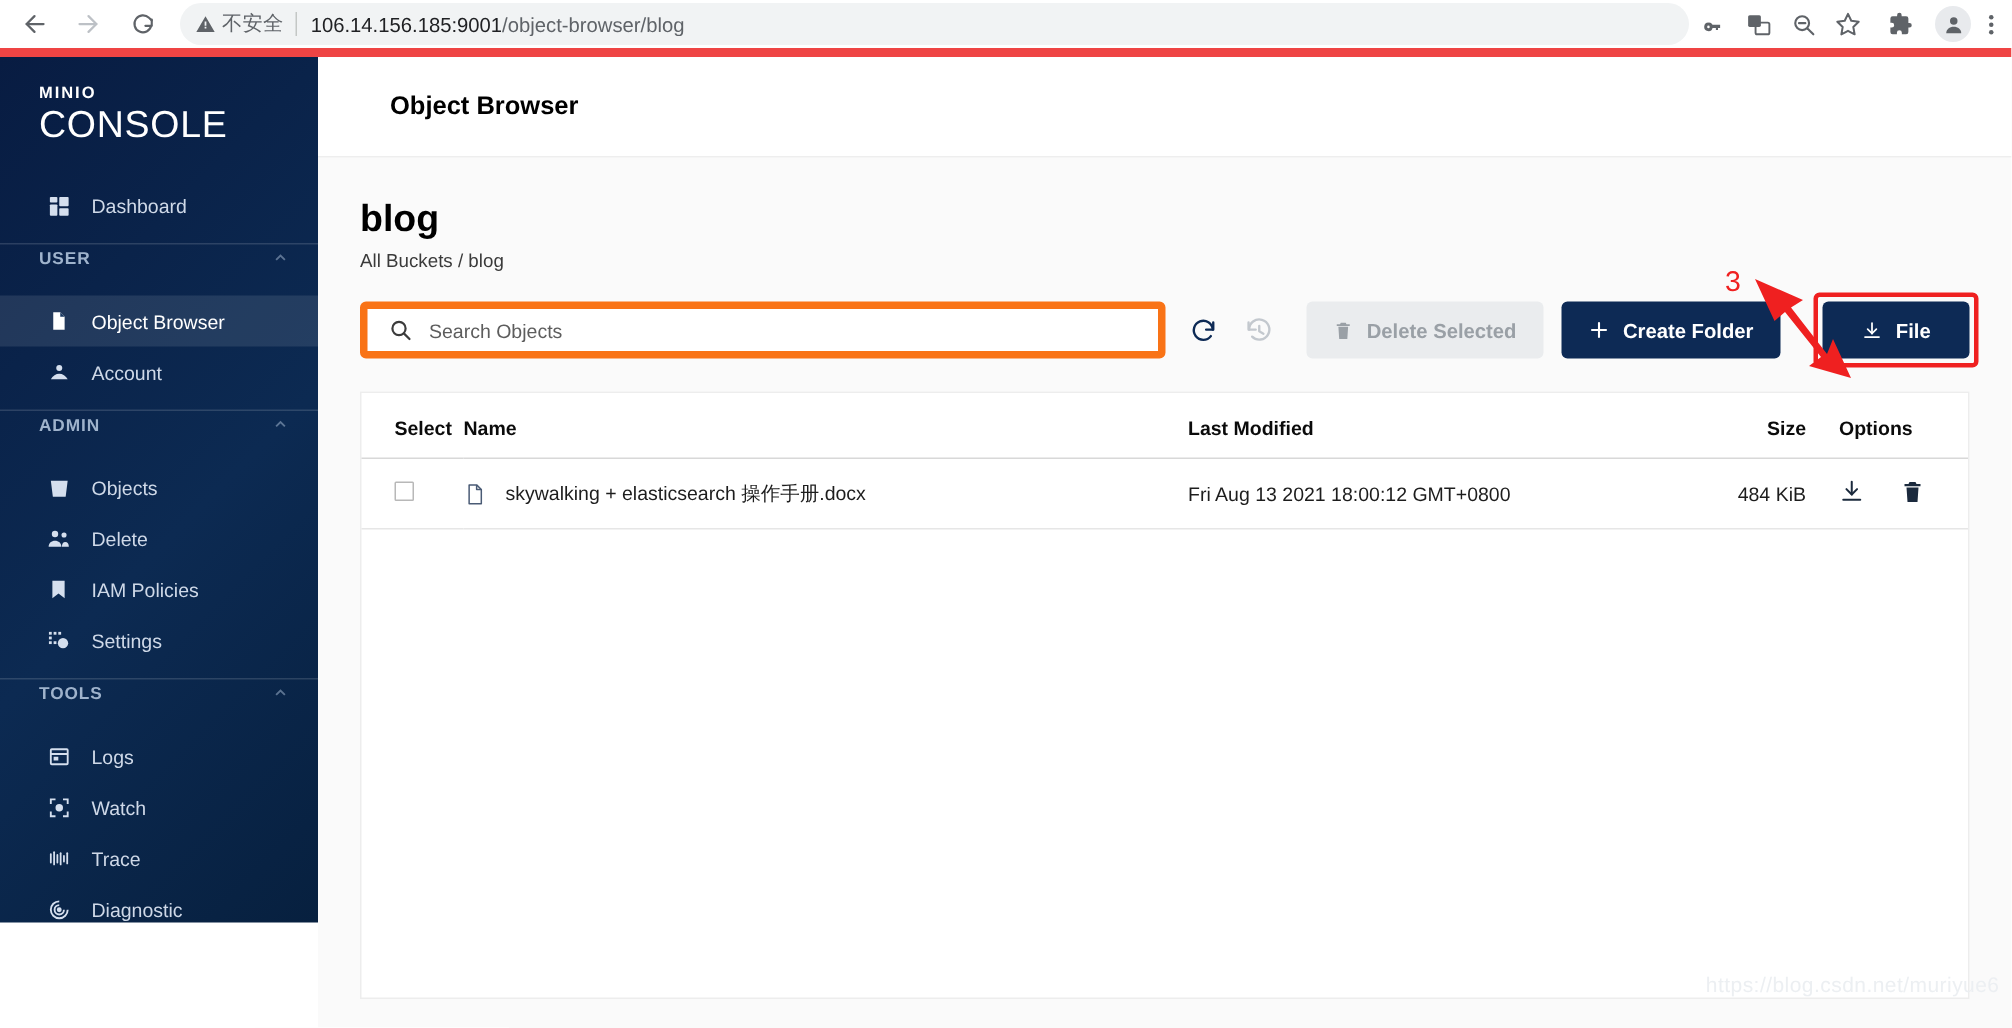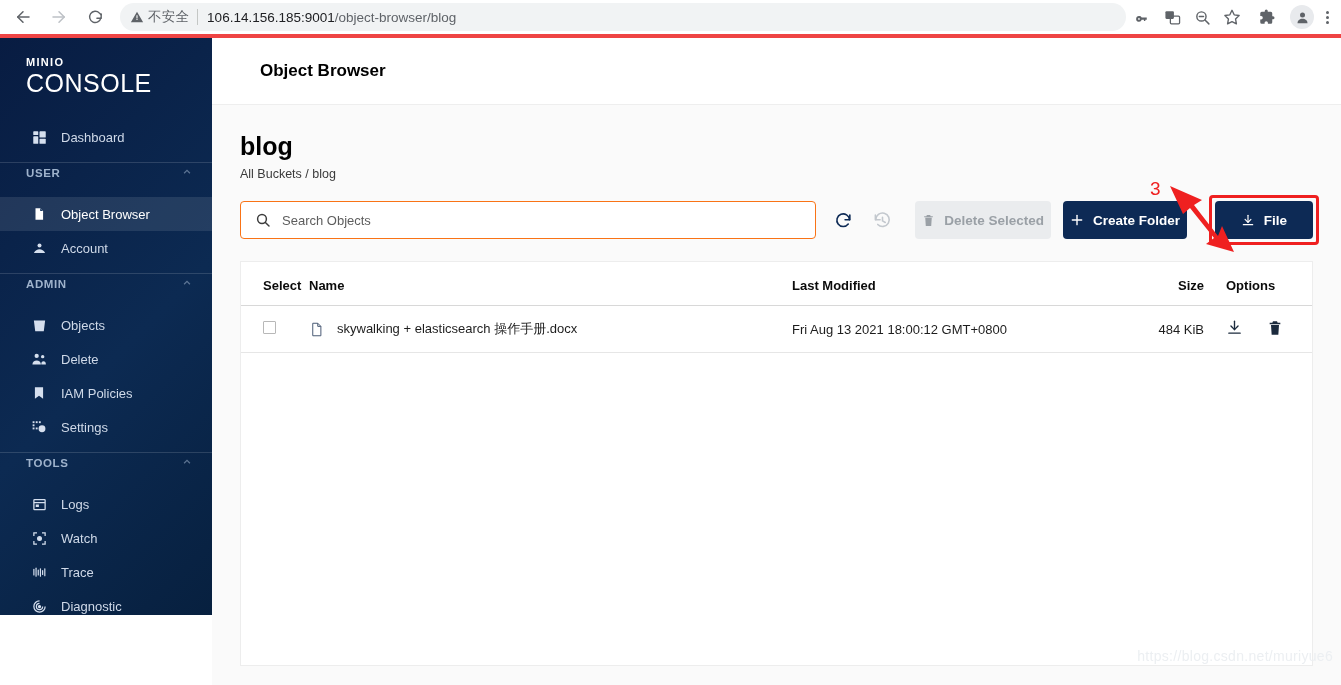--- a/index.html
+++ b/index.html
@@ -10,21 +10,21 @@
     overflow: hidden;
   }
   .page { position: relative; width: 1341px; height: 685px; }
 
   
   .browser-bar {
     position: absolute; top: 0; left: 0;
     width: 1341px; height: 38px;
     background: #ffffff;
     display: flex; align-items: center;
-    border-bottom: 4px solid #ef4444;
+    border-bottom: 6px solid #ef4444;
   }
   .nav-btn {
     width: 30px; height: 30px; margin-left: 6px;
     display: flex; align-items: center; justify-content: center;
     border-radius: 50%; color: #5f6368;
   }
   .nav-btn.first { margin-left: 8px; }
   .nav-btn.disabled { color: #bdc1c6; }
   .nav-btn svg { display: block; }
 
@@ -116,39 +116,39 @@
   .content { padding: 26px 28px 0 28px; position: relative; }
   .bucket-title { font-size: 25px; font-weight: bold; color: #000000; line-height: 30px; }
   .breadcrumb { font-size: 12.5px; color: #3a3a3a; margin-top: 6px; }
 
   .toolbar {
     margin-top: 20px;
     display: flex; align-items: center;
   }
   .search-box {
     width: 587px; height: 38px;
-    background: #ffffff; border: 1px solid #f97316;
+    background: #ffffff; border: 5px solid #f97316;
     border-radius: 4px;
     display: flex; align-items: center; padding: 0 14px;
   }
   .search-box .s-ico { color: #3c3c3c; display: flex; margin-right: 11px; }
   .search-ph { font-size: 13px; color: #5d5d5d; }
 
   .icon-btn {
     width: 34px; height: 34px; margin-left: 10px;
     display: flex; align-items: center; justify-content: center;
     color: #0d2a55;
   }
   .icon-btn.muted { color: #c3c8ce; margin-left: 6px; }
 
   .btn {
     height: 38px; border-radius: 4px;
     display: flex; align-items: center; justify-content: center;
     font-size: 13.5px; font-weight: bold;
-    padding: 0 7px; white-space: nowrap;
+    padding: 0 18px; white-space: nowrap;
   }
   .btn .b-ico { display: flex; align-items: center; margin-right: 9px; }
   .btn-disabled { background: #eaecee; color: #9aa0a6; margin-left: 16px; }
   .btn-disabled .b-ico { color: #9aa0a6; }
   .btn-primary { background: #0d2a55; color: #ffffff; margin-left: 12px; }
   .file-btn-wrap { position: relative; margin-left: 28px; }
   .btn-file { background: #0d2a55; color: #ffffff; width: 98px; padding: 0; }
   .redbox {
     position: absolute; left: -6px; top: -6px;
     width: 110px; height: 50px;

